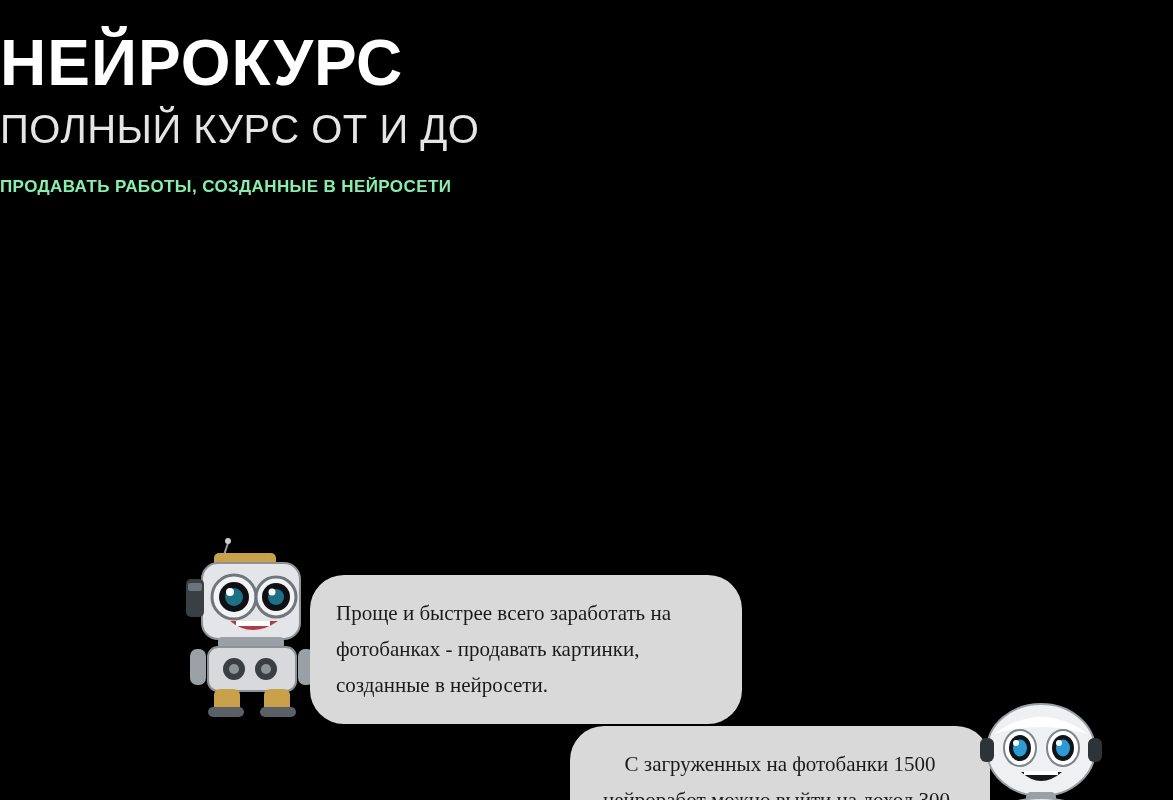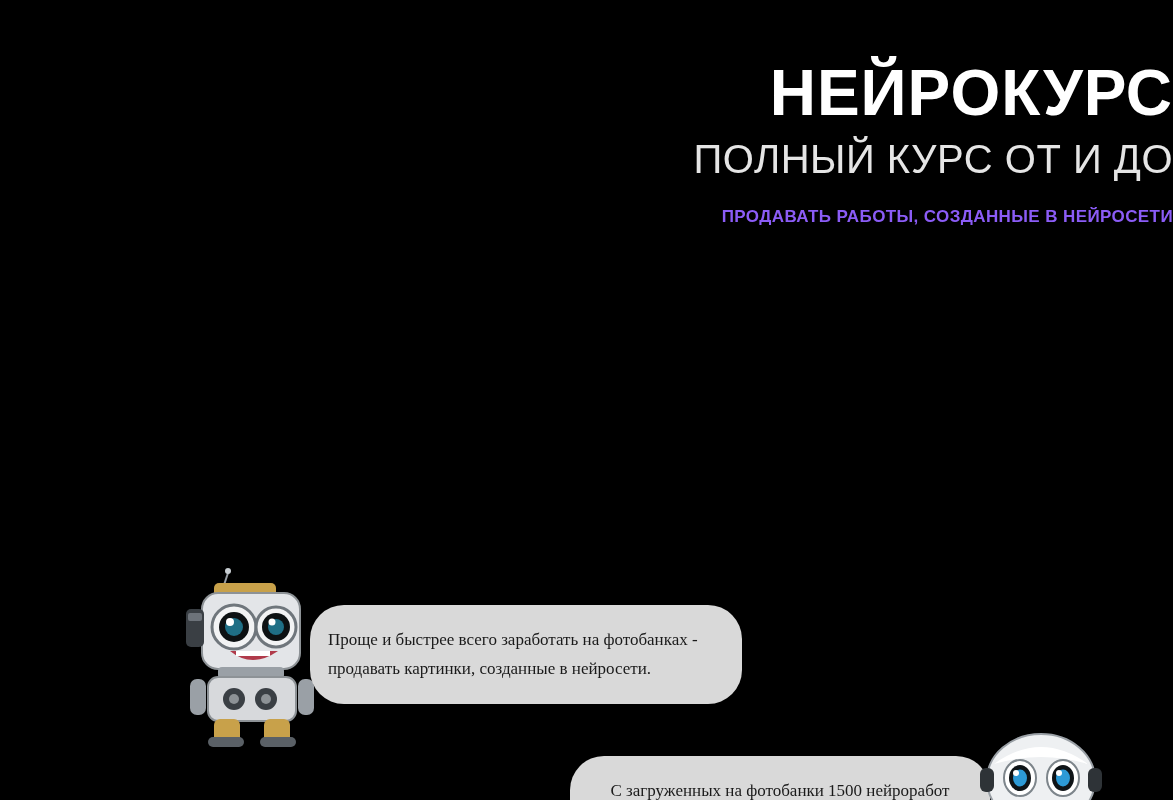--- a/index.html
+++ b/index.html
@@ -11,22 +11,22 @@
     width: 1173px;
     height: 800px;
     position: relative;
     overflow: hidden;
     font-family: "Liberation Sans", sans-serif;
     color: #ffffff;
   }
 
   
   .header {
-    text-align: right;
-    padding-top: 60px;
+    text-align: left;
+    padding-top: 30px;
   }
   .title-main {
     font-size: 64px;
     font-weight: bold;
     letter-spacing: 1px;
     line-height: 1.05;
     color: #ffffff;
     margin: 0;
   }
   .title-sub {
@@ -34,38 +34,38 @@
     font-weight: normal;
     letter-spacing: 0.5px;
     line-height: 1.1;
     color: #e5e5e5;
     margin: 10px 0 0 0;
   }
   .title-accent {
     font-size: 17px;
     font-weight: bold;
     letter-spacing: 0.4px;
-    color: #8b5cf6;
+    color: #86efac;
     margin: 26px 0 0 0;
   }
 
   
   .chat {
     position: relative;
     width: 1173px;
     height: 540px;
   }
   .bubble {
     position: absolute;
     background: #d9d9d9;
     color: #1a1a1a;
     border-radius: 34px;
-    padding: 20px 18px;
+    padding: 20px 26px;
     font-family: "Liberation Serif", serif;
-    font-size: 17px;
+    font-size: 21px;
     line-height: 1.72;
     box-sizing: border-box;
   }
 
   
   .row1-bot {
     position: absolute;
     left: 178px;
     top: 334px;
     width: 150px;

